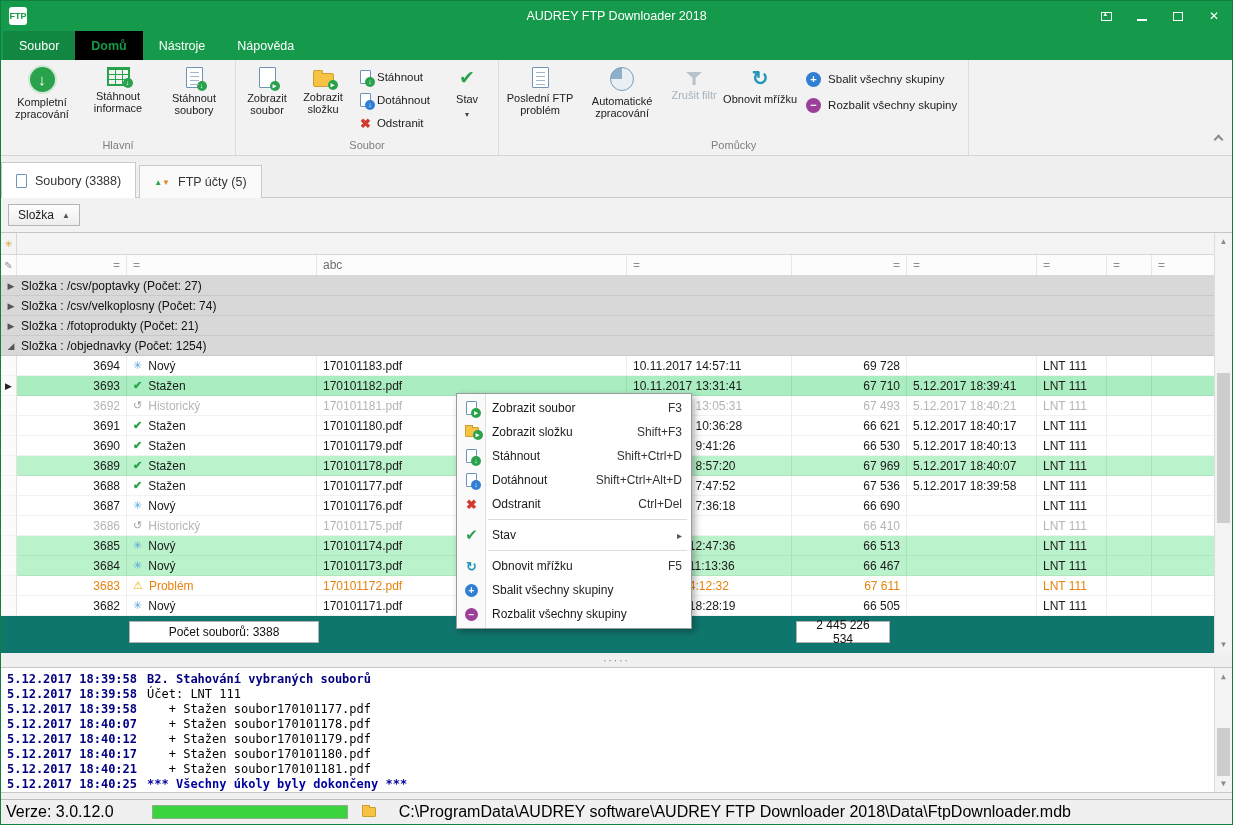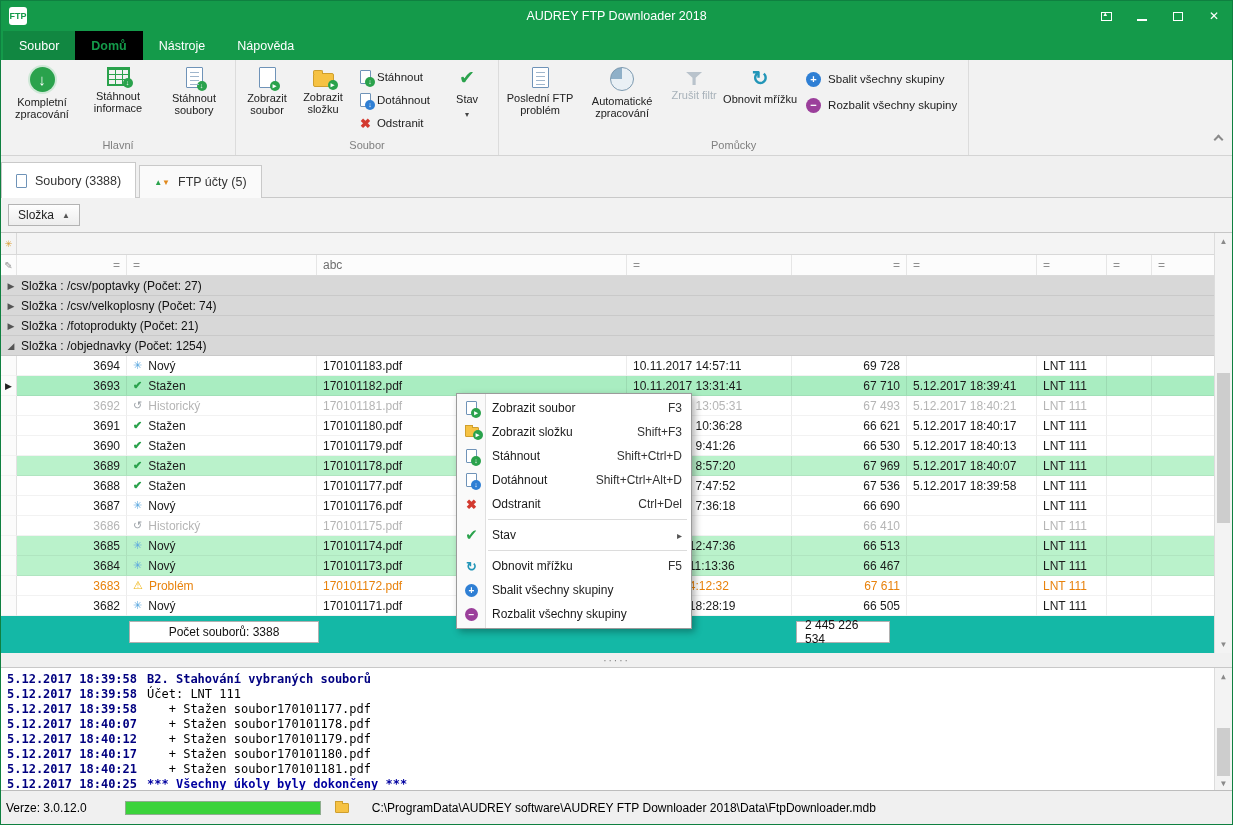--- a/index.html
+++ b/index.html
@@ -106,21 +106,21 @@
   .new-sparkle-icon{color:#5aa7de;}
   .downloaded-check-icon{color:#2aa24c;font-weight:bold;}
   .history-icon{color:#9aa0a6;}
   .warning-icon{color:#efb30f;}
   .em-new .cell{font-weight:normal;}
   .em-historic .cell{color:#b5b5b5;}
   .em-problem .cell{color:#e8820c;}
   .sel .rowbody .cell{background:#baf2cb;}
   .foc .rowbody{box-shadow:inset 0 0 0 1px #2f9e55;}
   .foc .rowbody .cell{background:#a9edc1;}
-  .gfooter{position:relative;height:38px;background:#14b8a6;}
+  .gfooter{position:relative;height:38px;background:#0f766e;text-align:center;}
   .fbox{position:absolute;top:5px;height:22px;border:1px solid #b0b0b0;background:#fff;font-size:12px;display:flex;align-items:center;justify-content:center;padding:0 8px;color:#111;}
   .fbox-count{left:128px;width:190px;}
   .fbox-sum{left:795px;width:94px;justify-content:flex-end;}
 
   
   .vscroll{position:absolute;right:0;top:0;bottom:0;width:18px;background:#f3f3f3;border-left:1px solid #dcdcdc;}
   .vs-arrow{position:absolute;left:0;width:17px;height:15px;color:#8a8a8a;font-size:8px;display:flex;align-items:center;justify-content:center;}
   .vs-up{top:1px;}
   .vs-down{bottom:1px;}
   .vs-thumb{position:absolute;left:2px;width:13px;background:#cdcdcd;}
@@ -133,21 +133,21 @@
   
   .log{position:absolute;left:0;top:666px;right:0;height:126px;background:#fff;border-top:1px solid #c8c8c8;border-bottom:1px solid #c8c8c8;font-family:"DejaVu Sans Mono",monospace;font-size:12px;overflow:hidden;padding:4px 0 0 6px;}
   .logline{height:15px;line-height:15px;white-space:pre;}
   .ltime{color:#000080;font-weight:bold;margin-right:10px;}
   .lmsg-normal{color:#000;}
   .lmsg-header{color:#000080;font-weight:bold;}
   .lmsg-final{color:#0000a0;font-weight:bold;}
   .logscroll{position:absolute;right:0;top:0;bottom:0;width:18px;background:#f3f3f3;border-left:1px solid #dcdcdc;}
 
   
-  .statusbar{position:absolute;left:0;bottom:0;right:0;height:34px;background:#f0f0f0;border-top:1px solid #bdbdbd;display:flex;align-items:center;font-size:12px;color:#000;}
+  .statusbar{position:absolute;left:0;bottom:0;right:0;height:25px;background:#f0f0f0;border-top:1px solid #bdbdbd;display:flex;align-items:center;font-size:16px;color:#000;}
   .sb-verze{margin-left:5px;}
   .sb-progress{margin-left:38px;width:196px;height:14px;border:1px solid #8fae8f;background:#e4e4e4;position:relative;overflow:hidden;}
   .sb-fill{position:absolute;left:0;top:0;bottom:0;background:#3bd33b;}
   .sb-folder{margin-left:14px;display:flex;align-items:center;}
   .mini-folder{display:inline-block;width:14px;height:10px;background:#f6c243;border:1px solid #cf9f2e;border-radius:1px;position:relative;}
   .mini-folder::before{content:'';position:absolute;left:-1px;top:-3px;width:6px;height:2px;background:#f6c243;border:1px solid #cf9f2e;border-bottom:none;}
   .sb-path{margin-left:23px;}
 
   
   .cmenu{position:absolute;left:455px;top:392px;width:236px;background:#fff;border:1px solid #9b9b9b;box-shadow:3px 3px 7px rgba(0,0,0,0.3);padding:2px 0;z-index:50;

